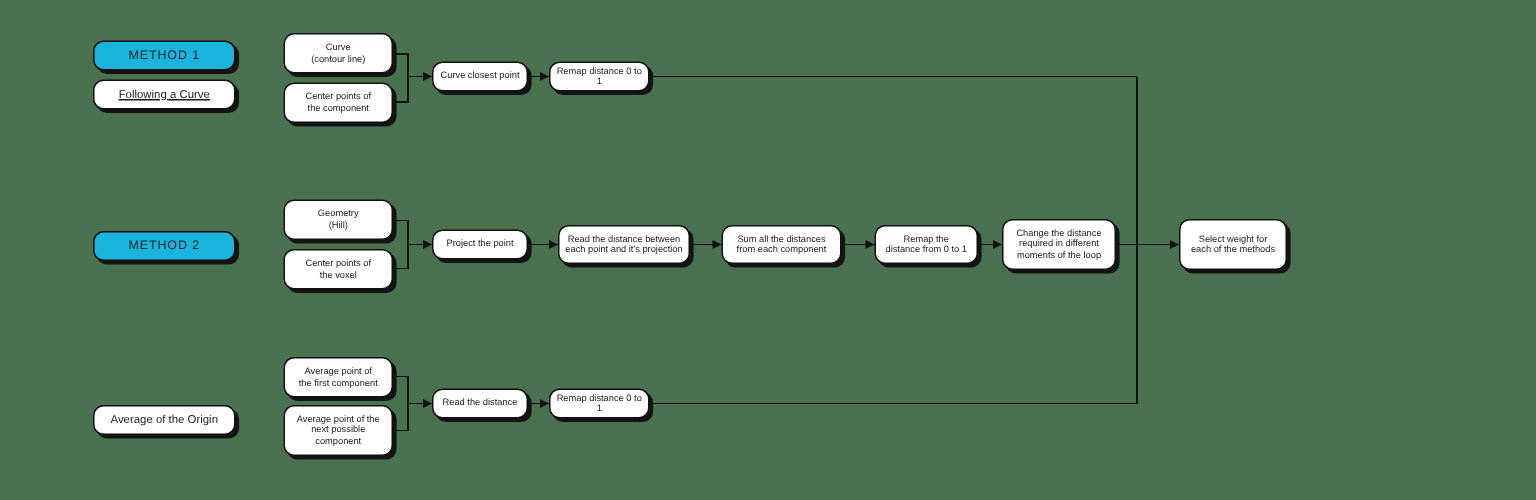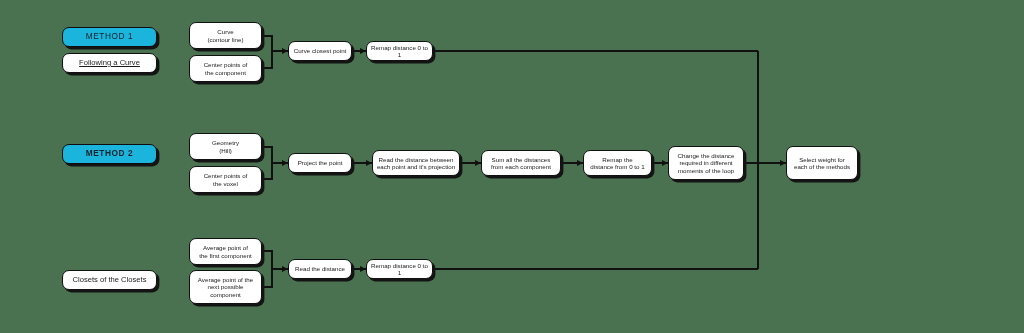--- a/index.html
+++ b/index.html
@@ -113,21 +113,21 @@
     <span>(contour line)</span>
   </div>
   <div class="node t7" style="left:189px; top:55px; width:73px; height:27px; flex-direction:column;">
     <span>Center points of</span>
     <span>the component</span>
   </div>
 
   <div class="node t7" style="left:288px; top:41px; width:64px; height:20px;">Curve closest point</div>
   <div class="node t7" style="left:366px; top:41px; width:67px; height:20px;">Remap distance 0 to 1</div>
 
-  <div class="node accent method-label" style="left:62px; top:144px; width:95px; height:20px;font-weight:bold;">METHOD 2</div>
+  <div class="node accent method-label" style="left:62px; top:154px; width:95px; height:20px;">METHOD 2</div>
 
   <div class="node t7" style="left:189px; top:133px; width:73px; height:27px; flex-direction:column;">
     <span>Geometry</span>
     <span>(Hill)</span>
   </div>
   <div class="node t7" style="left:189px; top:166px; width:73px; height:27px; flex-direction:column;">
     <span>Center points of</span>
     <span>the voxel</span>
   </div>
 
@@ -147,21 +147,21 @@
     <span>Remap the</span>
     <span>distance from 0 to 1</span>
   </div>
 
   <div class="node t7" style="left:668px; top:146px; width:76px; height:34px; flex-direction:column;">
     <span>Change the distance</span>
     <span>required in different</span>
     <span>moments of the loop</span>
   </div>
 
-  <div class="node method-title" style="left:62px; top:270px; width:95px; height:20px;">Closets of the Closets</div>
+  <div class="node method-title" style="left:62px; top:270px; width:95px; height:20px;">Average of the Origin</div>
 
   <div class="node t7" style="left:189px; top:238px; width:73px; height:27px; flex-direction:column;">
     <span>Average point of</span>
     <span>the first component</span>
   </div>
   <div class="node t7" style="left:189px; top:270px; width:73px; height:34px; flex-direction:column;">
     <span>Average point of the</span>
     <span>next possible</span>
     <span>component</span>
   </div>

